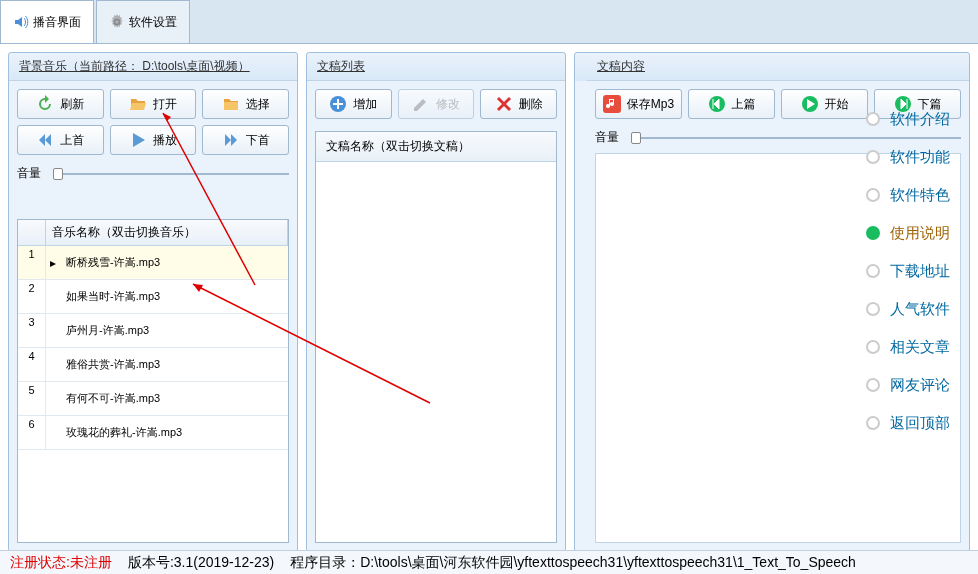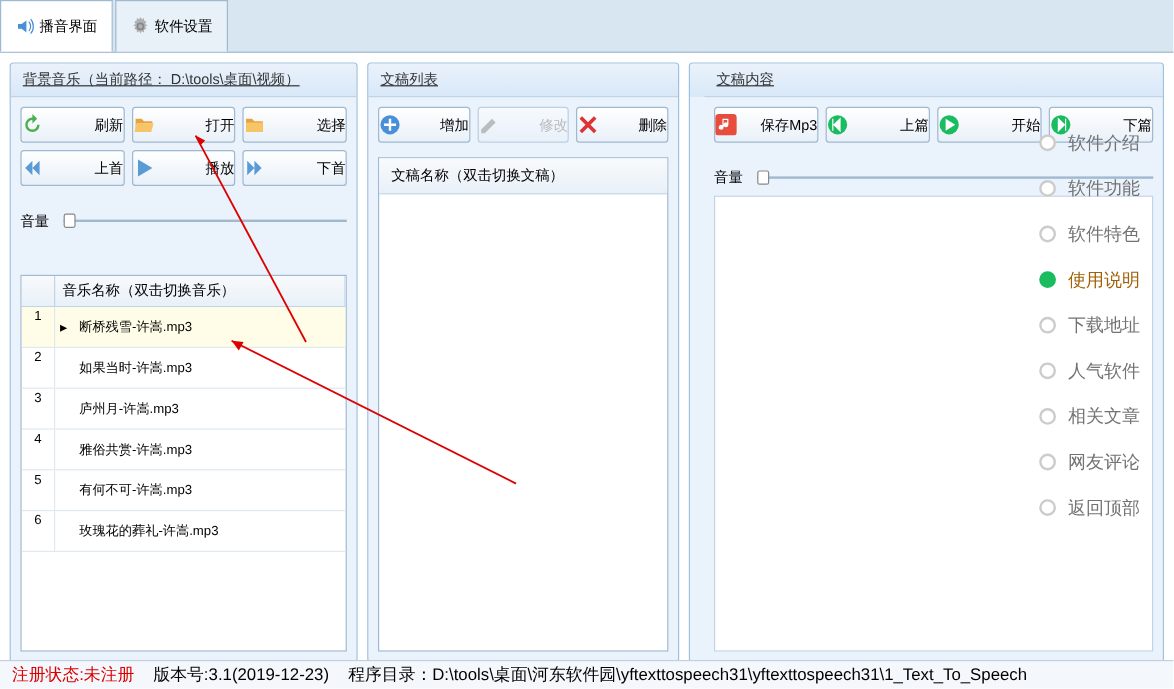--- a/index.html
+++ b/index.html
@@ -12,24 +12,24 @@
 
 .main-area { display: flex; padding: 8px; gap: 8px; height: 516px; }
 .panel { border: 1px solid #a0c0e0; border-radius: 3px; background: linear-gradient(#eaf2fb, #d8e8f8 28px, #eaf2fb 28px); display: flex; flex-direction: column; }
 .panel-left { width: 290px; }
 .panel-mid { width: 260px; }
 .panel-right { flex: 1; padding-left: 12px; }
 .panel-title { padding: 5px 10px; font-size: 12px; color: #333; border-bottom: 1px solid #c0d4e8; text-decoration: underline; }
 .panel-body { padding: 8px; flex: 1; display: flex; flex-direction: column; }
 
 .btn-row { display: flex; gap: 6px; margin-bottom: 6px; }
-.btn { flex: 1; border: 1px solid #a0b8d0; background: linear-gradient(#fff, #e8f0f8); border-radius: 3px; height: 30px; display: flex; align-items: center; justify-content: space-between; gap: 6px; cursor: pointer; font-size: 12px; }
+.btn { flex: 1; border: 1px solid #a0b8d0; background: linear-gradient(#fff, #e8f0f8); border-radius: 3px; height: 30px; display: flex; align-items: center; justify-content: center; gap: 6px; cursor: pointer; font-size: 12px; }
 .btn-icon { width: 18px; height: 18px; display: inline-block; }
 
-.vol-row { display: flex; align-items: center; gap: 6px; margin-top: 14px; }
+.vol-row { display: flex; align-items: flex-start; gap: 6px; margin-top: 4px; }
 .vol-slider { flex: 1; height: 18px; position: relative; }
 .vol-track { position: absolute; left: 6px; right: 0; top: 8px; height: 2px; background: #a0b8d0; }
 .vol-thumb { position: absolute; left: 6px; top: 3px; width: 10px; height: 12px; background: #fff; border: 1px solid #888; border-radius: 2px; cursor: pointer; }
 
 .music-table { margin-top: 36px; border: 1px solid #a0b8d0; flex: 1; background: #fff; overflow: hidden; }
 .music-header { display: flex; background: linear-gradient(#f8fafc, #e8f0f8); border-bottom: 1px solid #c0d4e8; }
 .music-header-cell { padding: 4px 6px; border-right: 1px solid #c0d4e8; font-size: 12px; }
 .mh-idx { width: 28px; }
 .mh-name { flex: 1; }
 .music-row { display: flex; border-bottom: 1px solid #e0e8f0; height: 34px; align-items: center; }
@@ -41,21 +41,21 @@
 .list-box { border: 1px solid #a0b8d0; background: #fff; flex: 1; margin-top: 6px; }
 .list-header { background: linear-gradient(#f8fafc, #e8f0f8); border-bottom: 1px solid #c0d4e8; padding: 6px 10px; font-size: 12px; }
 
 .content-area { border: 1px solid #c0d4e8; background: #fff; flex: 1; margin-top: 6px; }
 
 .side-nav { position: absolute; right: 12px; top: 100px; width: 100px; }
 .side-item { display: flex; align-items: center; gap: 10px; height: 38px; cursor: pointer; }
 .side-dot { width: 14px; height: 14px; border: 2px solid #ccc; border-radius: 50%; background: #fff; }
 .side-item.active .side-dot { background: #1abc60; border-color: #1abc60; }
 .side-item.active .side-label { color: #a16207; }
-.side-label { font-size: 15px; color: #737373; }
+.side-label { font-size: 15px; color: #0369a1; }
 .side-line { position: absolute; left: 7px; top: 14px; width: 2px; height: 300px; background: #e0e0e0; z-index: -1; }
 
 .status-bar { position: absolute; bottom: 0; left: 0; right: 0; height: 24px; border-top: 1px solid #c0d0e0; display: flex; align-items: center; padding: 0 10px; gap: 16px; font-size: 14px; background: #f4f8fc; }
 .status-red { color: #d00; }
 .status-red b { font-weight: normal; }
 
 .arrow1 { position: absolute; left: 155px; top: 105px; pointer-events: none; }
 .arrow2 { position: absolute; left: 185px; top: 278px; pointer-events: none; }
 
 svg { display: block; }

